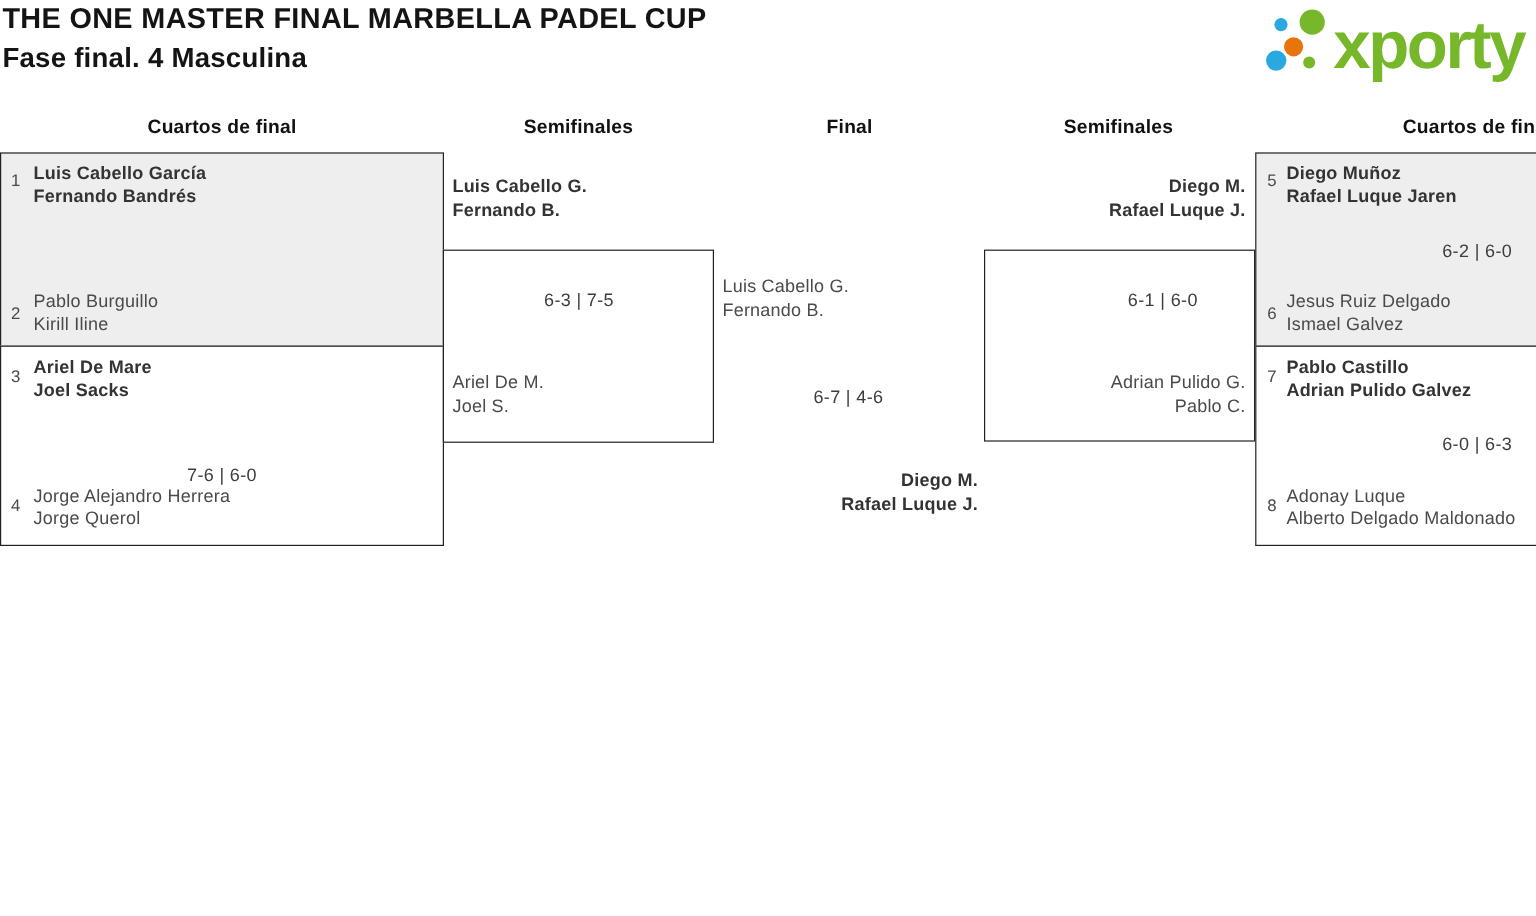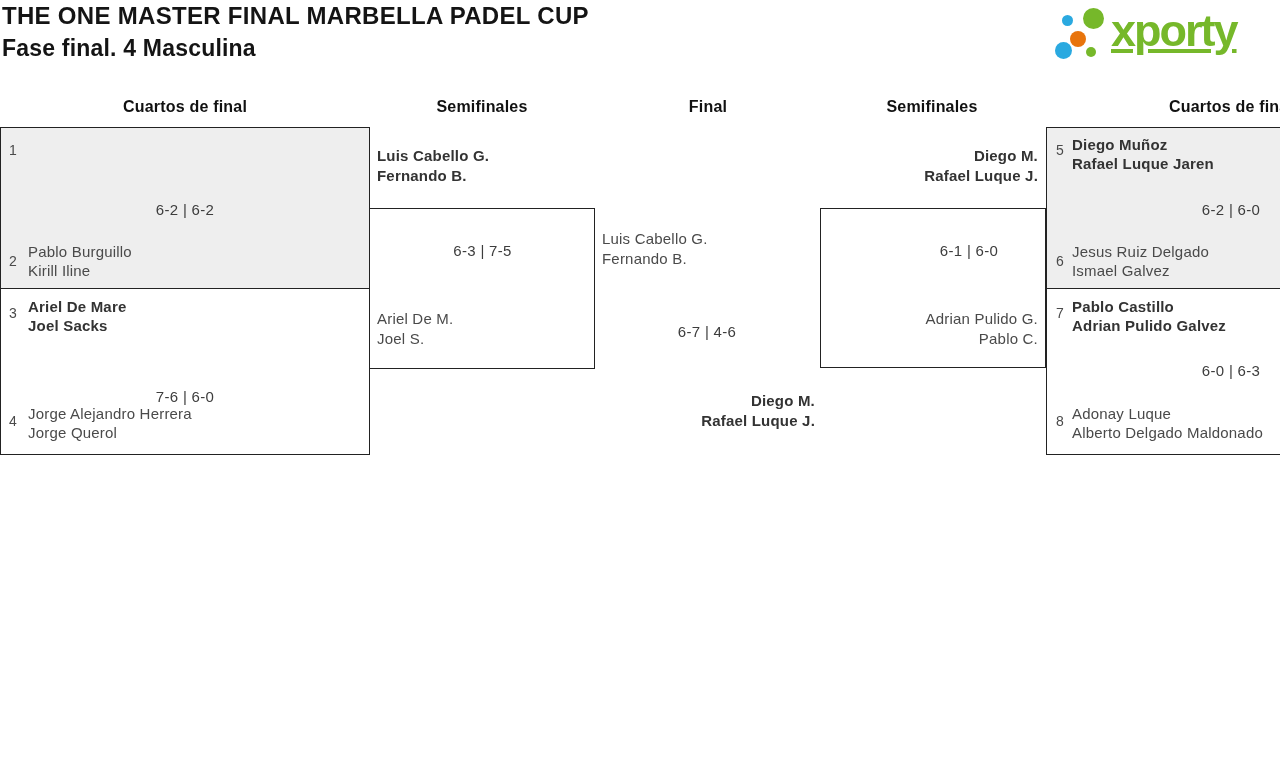--- a/index.html
+++ b/index.html
@@ -14,22 +14,22 @@
   .subtitle{position:absolute;left:2px;top:35px;font-size:23px;font-weight:bold;
          color:#141414;letter-spacing:.2px;white-space:nowrap;}
 
   .logo{position:absolute;left:1050px;top:0;width:230px;height:70px;cursor:pointer;}
   .dot{position:absolute;border-radius:50%;}
   .dot-green-large{left:33px;top:8px;width:21px;height:21px;background:#76b82a;}
   .dot-blue-small{left:12px;top:15px;width:11px;height:11px;background:#2aa9e0;}
   .dot-orange{left:20px;top:31px;width:16px;height:16px;background:#e8740c;}
   .dot-blue-large{left:5px;top:42px;width:17px;height:17px;background:#2aa9e0;}
   .dot-green-small{left:36px;top:47px;width:10px;height:10px;background:#76b82a;}
-  .logo-text{position:absolute;left:61px;top:5px;font-size:45px;font-weight:bold;
-         color:#76b82a;letter-spacing:-2px;white-space:nowrap;text-decoration:underline;}
+  .logo-text{position:absolute;left:61px;top:5px;font-size:56px;font-weight:bold;
+         color:#76b82a;letter-spacing:-2px;white-space:nowrap;}
 
   .round-header{position:absolute;top:98px;width:300px;text-align:center;
          font-size:16px;font-weight:bold;color:#111;letter-spacing:.2px;white-space:nowrap;}
 
   .box{position:absolute;border:1.5px solid #222;box-sizing:border-box;background:#fff;}
   .box.hl{background:#eeeeee;}
 
   .seed{position:absolute;width:14px;text-align:center;font-size:14px;color:#4a4a4a;
         line-height:18px;}
   .team{position:absolute;font-size:15px;line-height:19px;color:#4a4a4a;
@@ -64,21 +64,24 @@
   <div class="round-header" style="left:1081px;">Cuartos de final</div>
 
   <div class="box hl" style="left:0;top:127px;width:370px;height:162px;"></div>
   <div class="box" style="left:0;top:288px;width:370px;height:167px;"></div>
   <div class="box" style="left:368.5px;top:208px;width:226px;height:161px;"></div>
   <div class="box" style="left:820px;top:208px;width:226px;height:160px;"></div>
   <div class="box hl" style="left:1046px;top:127px;width:370px;height:162px;"></div>
   <div class="box" style="left:1046px;top:288px;width:370px;height:167px;"></div>
 
   <div class="seed" style="left:6px;top:141px;">1</div>
-  <div class="score" style="left:0;width:370px;top:201px;">6-2 | 6-2</div>
+  <div class="team w" style="left:28px;top:135px;">
+    <div>Luis Cabello García</div>
+    <div>Fernando Bandrés</div>
+  </div>
   <div class="seed" style="left:6px;top:252px;">2</div>
   <div class="team" style="left:28px;top:242px;">
     <div>Pablo Burguillo</div>
     <div>Kirill Iline</div>
   </div>
 
   <div class="seed" style="left:6px;top:304px;">3</div>
   <div class="team w" style="left:28px;top:297px;">
     <div>Ariel De Mare</div>
     <div>Joel Sacks</div>

